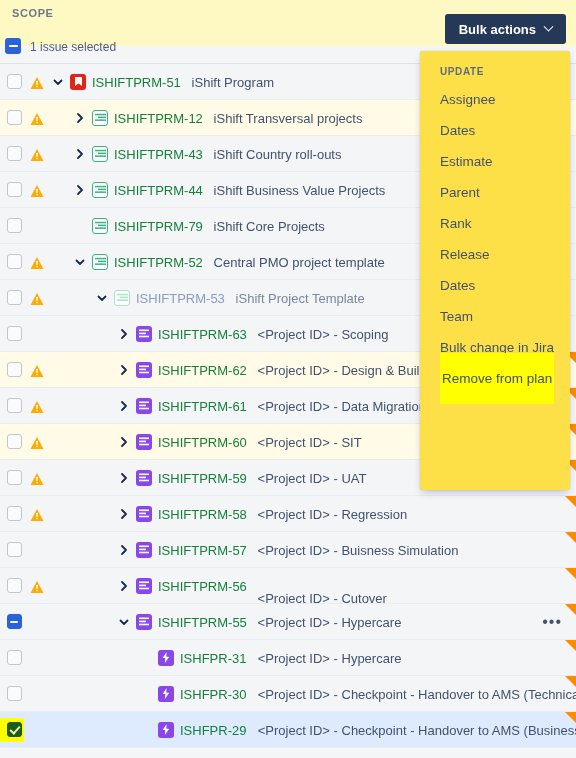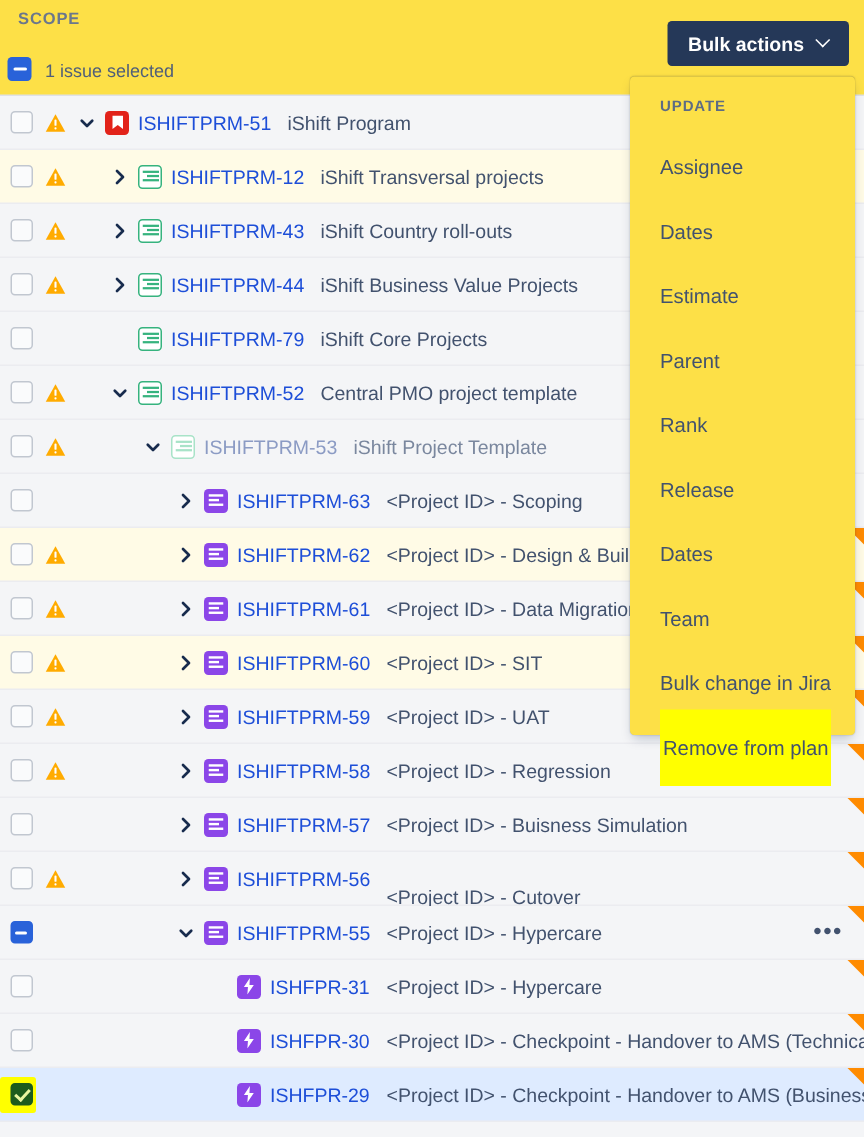--- a/index.html
+++ b/index.html
@@ -16,22 +16,22 @@
     width: 576px;
     height: 758px;
     background: #f4f5f7;
   }
 
   
   .scope-header {
     position: absolute;
     top: 0; left: 0;
     width: 576px;
-    height: 64px;
-    background: #fde047;
+    height: 46px;
+    background: #fef9c3;
   }
   .scope-title {
     position: absolute;
     left: 12px; top: 7px;
     font-size: 11px;
     font-weight: 700;
     letter-spacing: 0.6px;
     color: #6b778c;
   }
   .selection-bar {
@@ -115,21 +115,20 @@
     letter-spacing: 0.6px;
     color: #5e6c84;
     padding: 9px 20px 7px 20px;
   }
   .dd-item {
     font-size: 13.5px;
     color: #42526e;
     padding: 8px 20px;
     cursor: pointer;
     white-space: nowrap;
-    margin-top: 12px;
   }
   .dd-item .hl {
     background: #ffff00;
     padding: 18px 2px;
   }
 
   
   .rows {
     position: absolute;
     left: 0; top: 64px;
@@ -220,21 +219,21 @@
     transform: translateY(-50%);
     width: 16px; height: 16px;
     border-radius: 3px;
   }
 
   .key {
     position: absolute;
     top: 50%;
     transform: translateY(-50%);
     font-size: 13px;
-    color: #1d4ed8;
+    color: #15803d;
     white-space: nowrap;
   }
   .key.muted { color: #8b9bc4; }
   .summary {
     position: absolute;
     top: 50%;
     transform: translateY(-50%);
     font-size: 13px;
     color: #42526e;
     white-space: nowrap;

